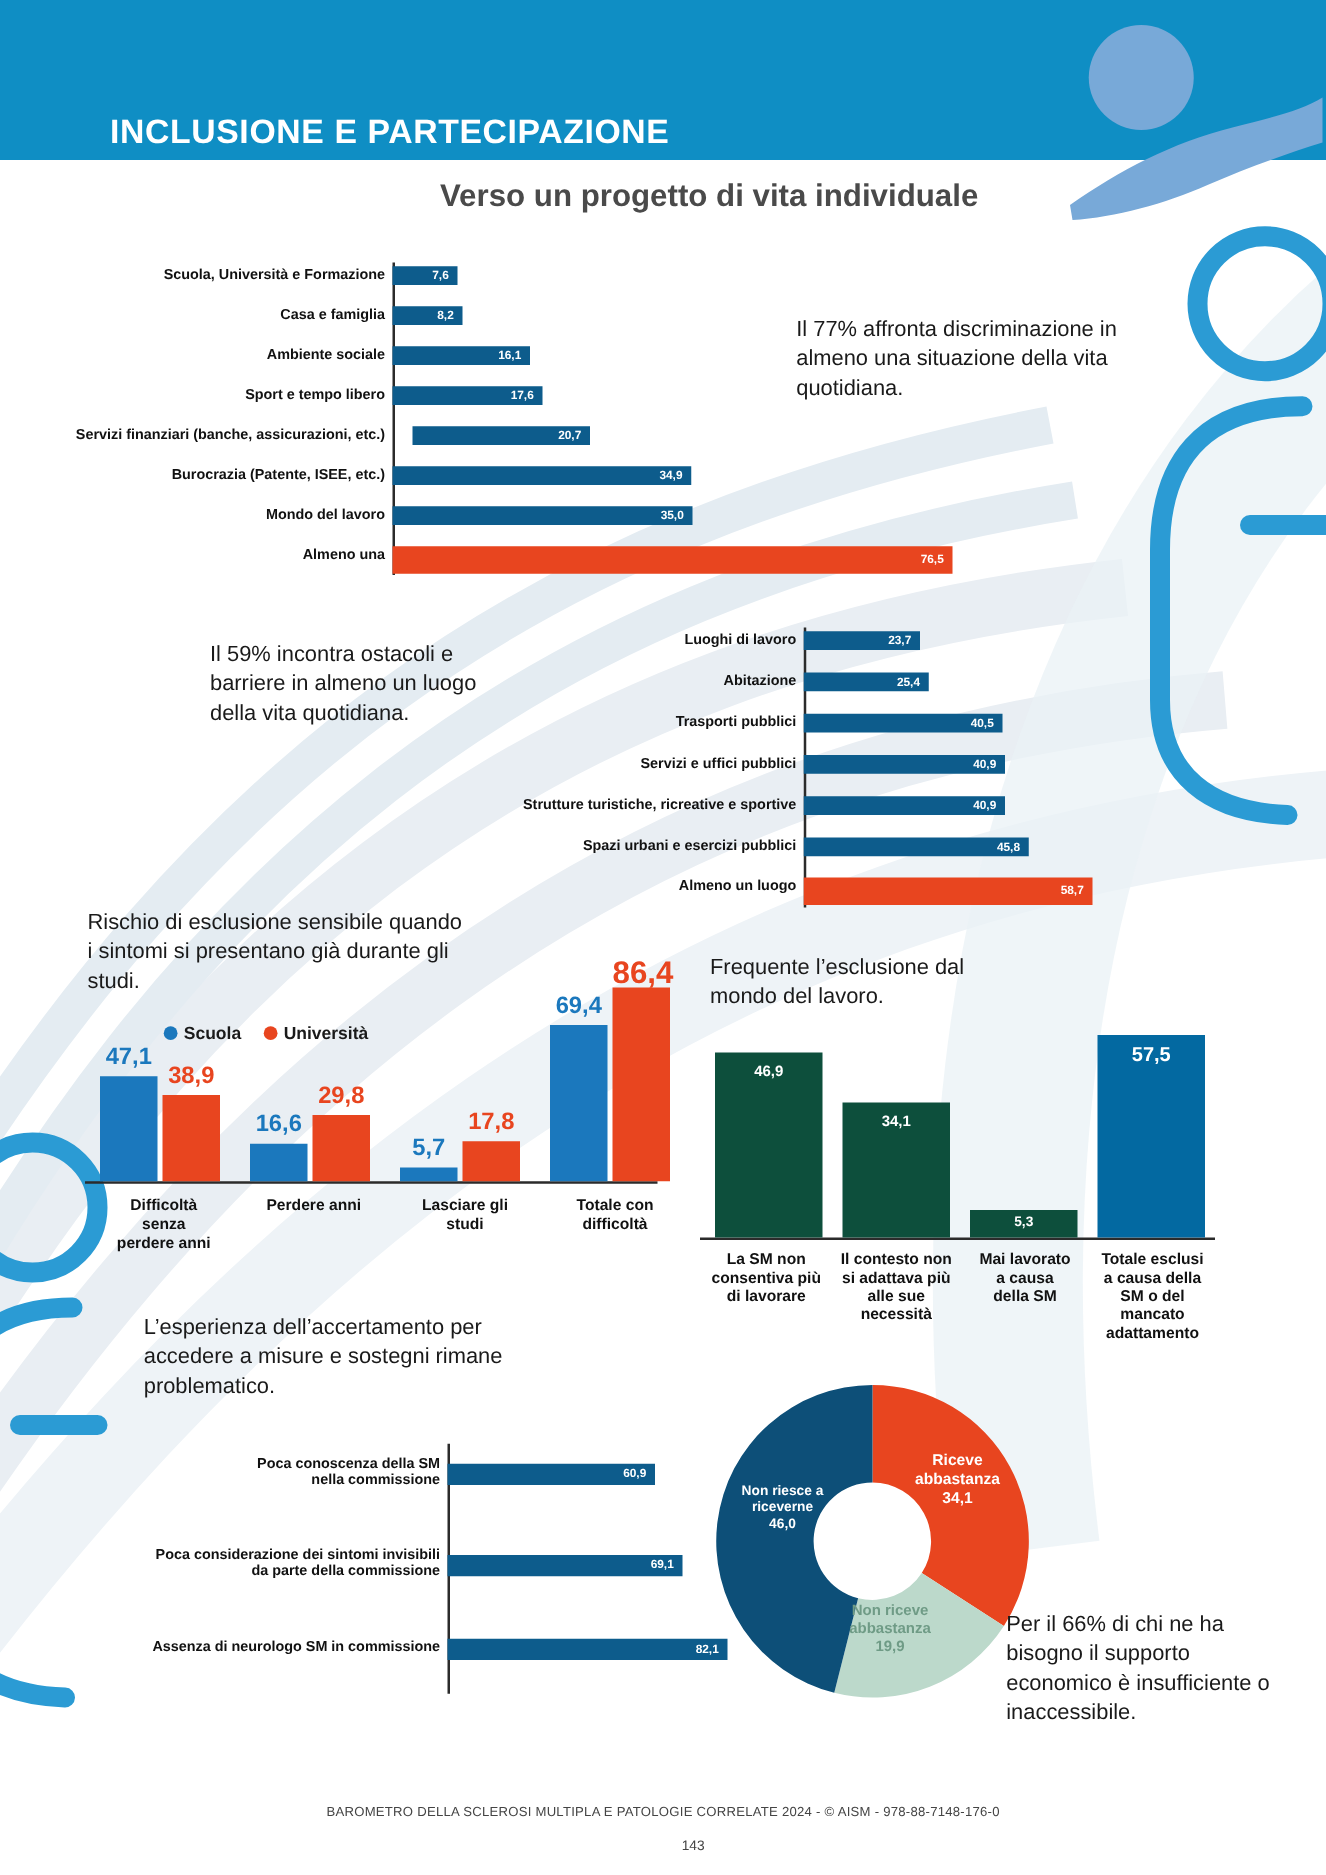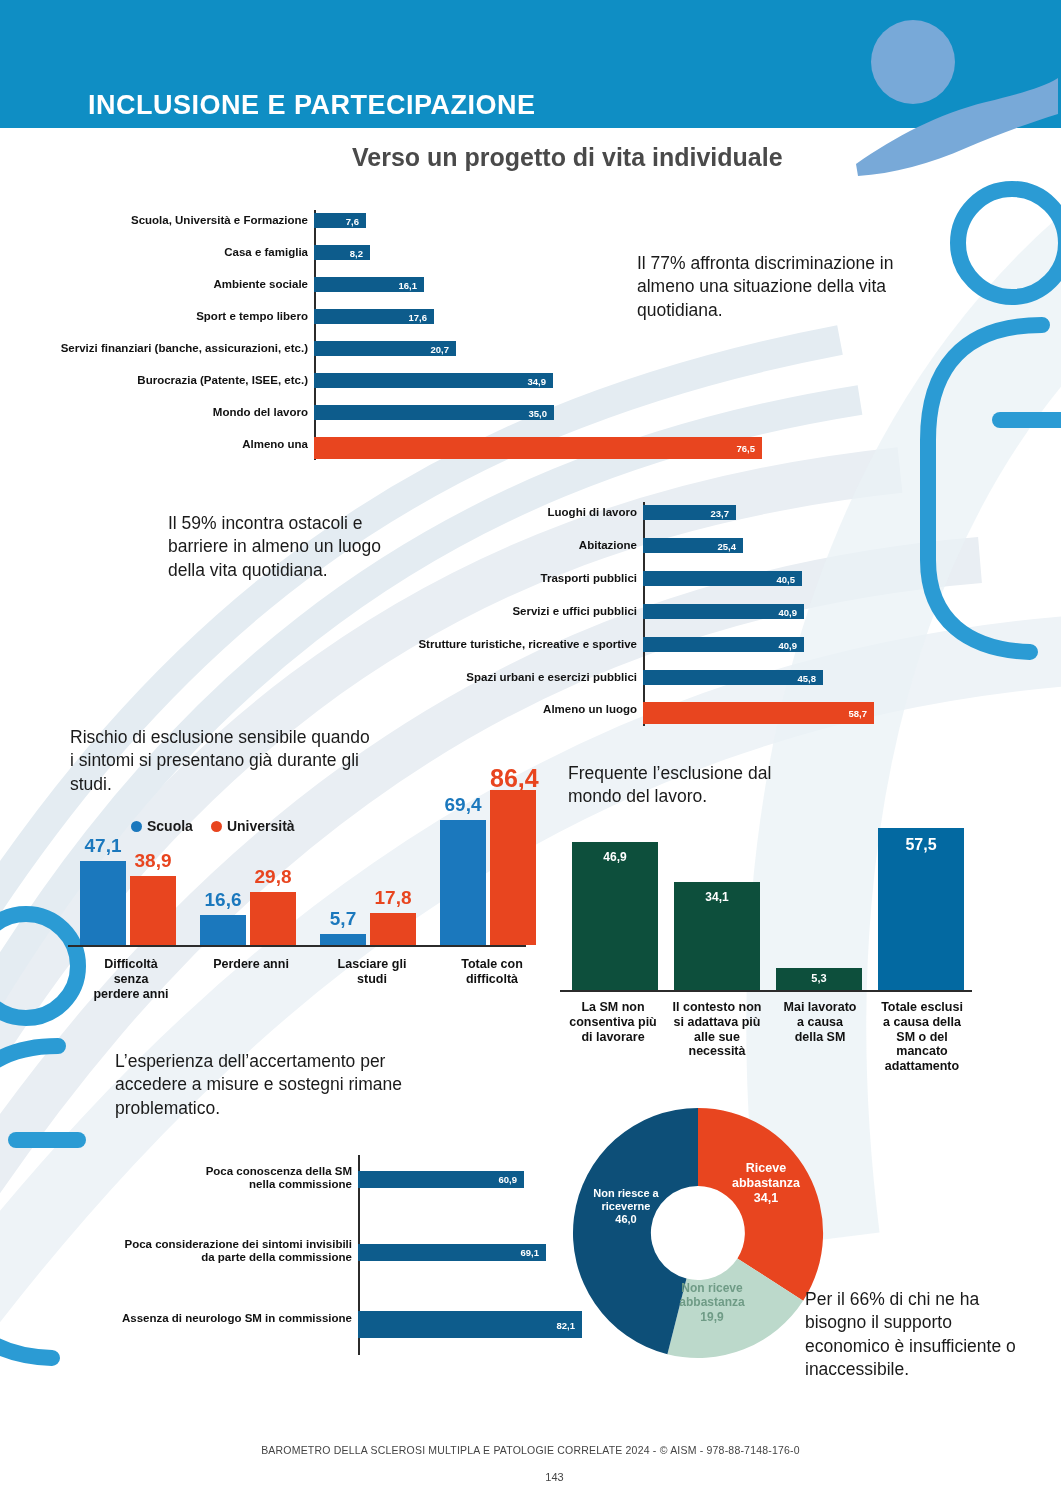--- a/index.html
+++ b/index.html
@@ -159,21 +159,21 @@
     <div class="cat-label" style="width:268px;">Sport e tempo libero</div>
     <div class="hbar-track" style="margin-left:6px;">
       <div class="hbar" style="width:120px;">
         <span class="val">17,6</span>
       </div>
     </div>
   </div>
 
   <div class="hbar-row" style="position:absolute;top:136px;left:0;width:740px;">
     <div class="cat-label" style="width:268px;">Servizi finanziari (banche, assicurazioni, etc.)</div>
-    <div class="hbar-track" style="margin-left:6px;">
+    <div class="hbar-track" style="margin-left:22px;">
       <div class="hbar" style="width:142px;">
         <span class="val">20,7</span>
       </div>
     </div>
   </div>
 
   <div class="hbar-row" style="position:absolute;top:168px;left:0;width:740px;">
     <div class="cat-label" style="width:268px;">Burocrazia (Patente, ISEE, etc.)</div>
     <div class="hbar-track" style="margin-left:6px;">
       <div class="hbar" style="width:239px;">
@@ -420,21 +420,21 @@
         <span class="val">69,1</span>
       </div>
     </div>
   </div>
 
   <div class="hbar-row" style="position:absolute;top:156px;left:0;width:560px;">
     <div class="cat-label" style="width:292px;">
       <div>Assenza di neurologo SM in commissione</div>
     </div>
     <div class="hbar-track" style="margin-left:6px;">
-      <div class="hbar" style="width:224px;height:27px;">
+      <div class="hbar" style="width:224px;height:17px;">
         <span class="val">82,1</span>
       </div>
     </div>
   </div>
 </div>
 
 <div class="panel" style="top:1103px;left:568px;width:260px;height:260px;">
   <svg width="260" height="260" viewBox="0 0 260 260" xmlns="http://www.w3.org/2000/svg">
 
     <g transform="translate(130,130)">

